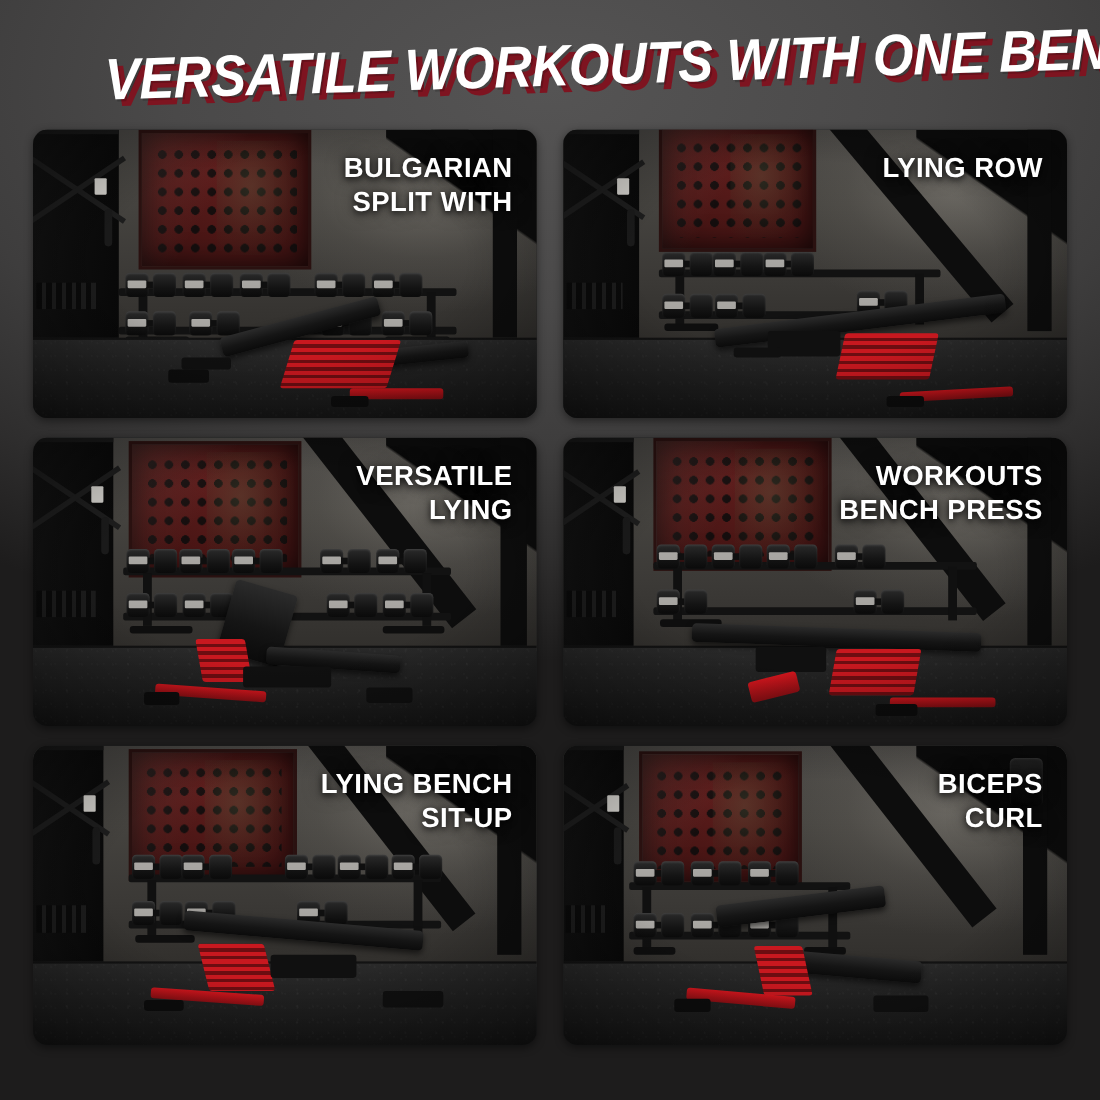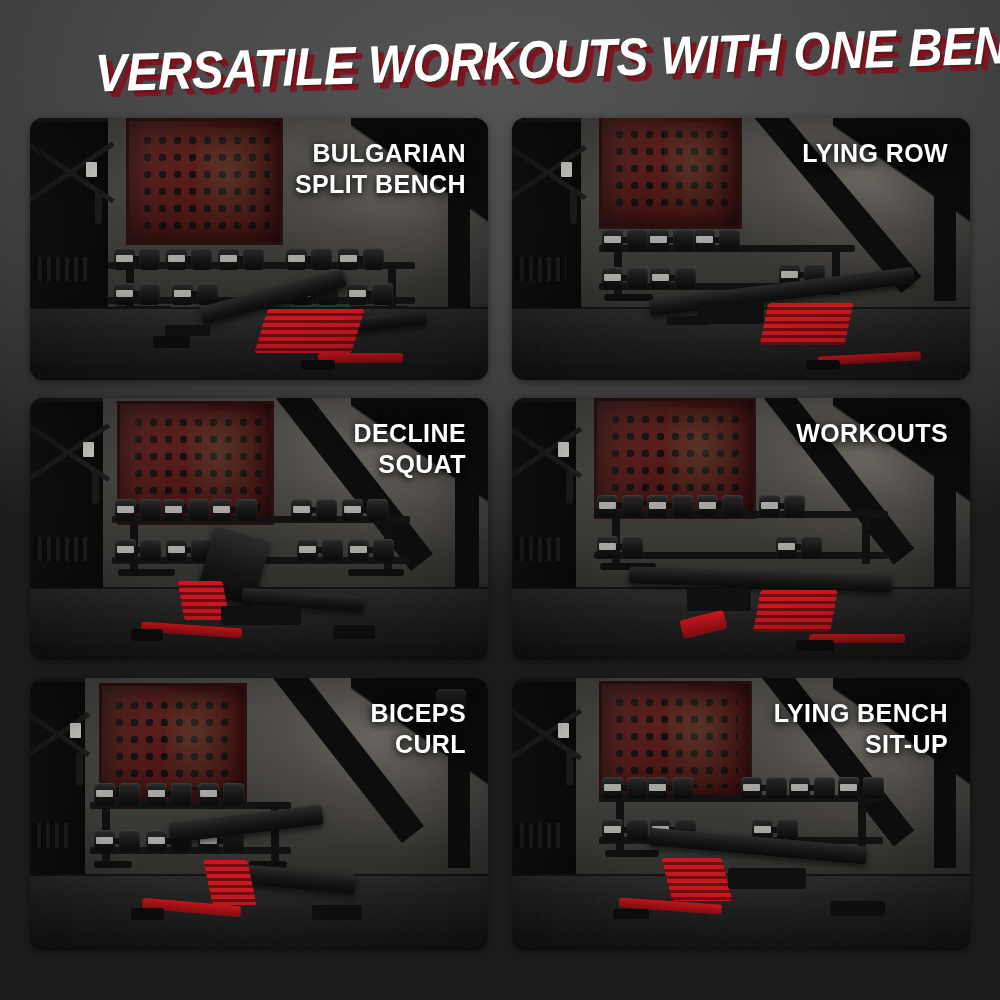--- a/index.html
+++ b/index.html
@@ -368,21 +368,21 @@
           <div class="dumbbell" style="left:54%;top:46%;width:13%;height:9%;">
               <div class="h l"></div>
               <div class="g"></div>
               <div class="h r"></div>
             </div>
         </div>
       </div>
       <div class="vignette"></div>
       <div class="label">
         <span>BULGARIAN</span>
-        <span class="l2">SPLIT BENCH</span>
+        <span class="l2">SPLIT WITH</span>
       </div>
     </div>
 
     <div class="panel">
       <div class="scene">
         <div class="wall">
             <div class="wall-light"></div>
           </div>
         <div class="pegboard" style="left:19%;top:-2%;width:30%;height:42%;">
           <div class="holes"></div>
@@ -609,22 +609,22 @@
             </div>
           <div class="dumbbell" style="left:44%;top:10%;width:12%;height:9%;">
               <div class="h l"></div>
               <div class="g"></div>
               <div class="h r"></div>
             </div>
         </div>
       </div>
       <div class="vignette"></div>
       <div class="label">
-        <span>DECLINE</span>
-        <span class="l2">SQUAT</span>
+        <span>VERSATILE</span>
+        <span class="l2">LYING</span>
       </div>
     </div>
 
     <div class="panel">
       <div class="scene">
         <div class="wall">
             <div class="wall-light"></div>
           </div>
         <div class="pegboard" style="left:18%;top:0%;width:34%;height:44%;">
           <div class="holes"></div>
@@ -720,20 +720,134 @@
           <div class="dumbbell" style="left:61%;top:13%;width:13%;height:10%;transform:rotate(-10deg);">
               <div class="h l"></div>
               <div class="g"></div>
               <div class="h r"></div>
             </div>
         </div>
       </div>
       <div class="vignette"></div>
       <div class="label">
         <span>WORKOUTS</span>
+        <span class="l2">BENCH PRESS</span>
+      </div>
+    </div>
+
+    <div class="panel">
+      <div class="scene">
+        <div class="wall">
+            <div class="wall-light"></div>
+          </div>
+        <div class="pegboard" style="left:19%;top:1%;width:32%;height:42%;">
+          <div class="holes"></div>
+          <div class="olive"></div>
+          <div class="sheen"></div>
+        </div>
+        <div class="door" style="width:14%;">
+          <div class="door-rail"></div>
+          <div class="door-x1"></div>
+          <div class="door-x2"></div>
+          <div class="door-switch"></div>
+          <div class="door-handle"></div>
+          <div class="door-vent"></div>
+        </div>
+        <div class="beam beam-corner"></div>
+        <div class="beam" style="right:4%;top:18%;width:250px;height:26px;transform:rotate(52deg);"></div>
+        <div class="beam" style="right:3%;top:-2%;width:22px;height:72%;"></div>
+
+        <div class="rack" style="left:19%;top:34%;width:62%;height:30%;">
+          <div class="rack-shelf top"></div>
+          <div class="rack-shelf bot"></div>
+          <div class="rack-leg l"></div>
+          <div class="rack-leg r"></div>
+          <div class="rack-foot l"></div>
+          <div class="db" style="left:1%;top:8%;">
+              <div class="bell a"></div>
+              <div class="bar"></div>
+              <div class="bell b"></div>
+              <div class="lbl"></div>
+            </div>
+          <div class="db" style="left:17%;top:8%;">
+              <div class="bell a"></div>
+              <div class="bar"></div>
+              <div class="bell b"></div>
+              <div class="lbl"></div>
+            </div>
+          <div class="db" style="left:50%;top:8%;">
+              <div class="bell a"></div>
+              <div class="bar"></div>
+              <div class="bell b"></div>
+              <div class="lbl"></div>
+            </div>
+          <div class="db" style="left:67%;top:8%;">
+              <div class="bell a"></div>
+              <div class="bar"></div>
+              <div class="bell b"></div>
+              <div class="lbl"></div>
+            </div>
+          <div class="db" style="left:84%;top:8%;">
+              <div class="bell a"></div>
+              <div class="bar"></div>
+              <div class="bell b"></div>
+              <div class="lbl"></div>
+            </div>
+          <div class="db" style="left:1%;top:60%;">
+              <div class="bell a"></div>
+              <div class="bar"></div>
+              <div class="bell b"></div>
+              <div class="lbl"></div>
+            </div>
+          <div class="db" style="left:18%;top:60%;">
+              <div class="bell a"></div>
+              <div class="bar"></div>
+              <div class="bell b"></div>
+              <div class="lbl"></div>
+            </div>
+          <div class="db" style="left:54%;top:60%;">
+              <div class="bell a"></div>
+              <div class="bar"></div>
+              <div class="bell b"></div>
+              <div class="lbl"></div>
+            </div>
+        </div>
+
+        <div class="floor">
+          <div class="floor-line"></div>
+          <div class="floor-tex"></div>
+        </div>
+
+        <div class="bench" style="left:22%;top:54%;width:66%;height:44%;">
+          <div class="bench-pad" style="left:12%;top:10%;width:72%;height:15%;transform:rotate(5deg);"></div>
+          <div class="bench-ladder" style="left:18%;top:28%;width:20%;height:36%;transform:skewX(14deg);"></div>
+          <div class="bench-frame" style="left:38%;top:36%;width:26%;height:18%;"></div>
+          <div class="bench-red" style="left:2%;top:64%;width:34%;height:8%;transform:rotate(4deg);"></div>
+          <div class="bench-foot" style="left:0%;top:70%;width:12%;height:9%;"></div>
+          <div class="bench-frame" style="left:72%;top:64%;width:18%;height:12%;"></div>
+        </div>
+
+        <div class="figure">
+          <div class="hair" style="left:35%;top:28%;width:8%;height:7%;"></div>
+          <div class="skin" style="left:35%;top:31%;width:7.5%;height:9%;border-radius:45%;"></div>
+          <div class="skin" style="left:38%;top:37%;width:22%;height:18%;border-radius:28% 32% 30% 28%;transform:rotate(10deg);"></div>
+          <div class="skin dark" style="left:29%;top:26%;width:12%;height:8%;border-radius:40%;transform:rotate(22deg);"></div>
+          <div class="skin dark" style="left:38%;top:24%;width:13%;height:8%;border-radius:40%;transform:rotate(-18deg);"></div>
+          <div class="shorts" style="left:51%;top:48%;width:18%;height:14%;transform:rotate(7deg);"></div>
+          <div class="skin" style="left:62%;top:48%;width:17%;height:11%;border-radius:40%;transform:rotate(-20deg);"></div>
+          <div class="skin dark" style="left:70%;top:54%;width:9%;height:22%;border-radius:36%;transform:rotate(8deg);"></div>
+          <div class="sock" style="left:72%;top:74%;width:6%;height:7%;"></div>
+          <div class="shoe" style="left:69%;top:80%;width:11%;height:7%;"></div>
+          <div class="shoe" style="left:77%;top:78%;width:10%;height:6%;transform:rotate(-8deg);"></div>
+        </div>
+      </div>
+      <div class="vignette"></div>
+      <div class="label">
+        <span>LYING BENCH</span>
+        <span class="l2">SIT-UP</span>
       </div>
     </div>
 
     <div class="panel">
       <div class="scene">
         <div class="wall">
             <div class="wall-light"></div>
           </div>
         <div class="pegboard" style="left:15%;top:2%;width:31%;height:42%;">
           <div class="holes"></div>
@@ -836,127 +950,14 @@
             </div>
         </div>
       </div>
       <div class="vignette"></div>
       <div class="label">
         <span>BICEPS</span>
         <span class="l2">CURL</span>
       </div>
     </div>
 
-    <div class="panel">
-      <div class="scene">
-        <div class="wall">
-            <div class="wall-light"></div>
-          </div>
-        <div class="pegboard" style="left:19%;top:1%;width:32%;height:42%;">
-          <div class="holes"></div>
-          <div class="olive"></div>
-          <div class="sheen"></div>
-        </div>
-        <div class="door" style="width:14%;">
-          <div class="door-rail"></div>
-          <div class="door-x1"></div>
-          <div class="door-x2"></div>
-          <div class="door-switch"></div>
-          <div class="door-handle"></div>
-          <div class="door-vent"></div>
-        </div>
-        <div class="beam beam-corner"></div>
-        <div class="beam" style="right:4%;top:18%;width:250px;height:26px;transform:rotate(52deg);"></div>
-        <div class="beam" style="right:3%;top:-2%;width:22px;height:72%;"></div>
-
-        <div class="rack" style="left:19%;top:34%;width:62%;height:30%;">
-          <div class="rack-shelf top"></div>
-          <div class="rack-shelf bot"></div>
-          <div class="rack-leg l"></div>
-          <div class="rack-leg r"></div>
-          <div class="rack-foot l"></div>
-          <div class="db" style="left:1%;top:8%;">
-              <div class="bell a"></div>
-              <div class="bar"></div>
-              <div class="bell b"></div>
-              <div class="lbl"></div>
-            </div>
-          <div class="db" style="left:17%;top:8%;">
-              <div class="bell a"></div>
-              <div class="bar"></div>
-              <div class="bell b"></div>
-              <div class="lbl"></div>
-            </div>
-          <div class="db" style="left:50%;top:8%;">
-              <div class="bell a"></div>
-              <div class="bar"></div>
-              <div class="bell b"></div>
-              <div class="lbl"></div>
-            </div>
-          <div class="db" style="left:67%;top:8%;">
-              <div class="bell a"></div>
-              <div class="bar"></div>
-              <div class="bell b"></div>
-              <div class="lbl"></div>
-            </div>
-          <div class="db" style="left:84%;top:8%;">
-              <div class="bell a"></div>
-              <div class="bar"></div>
-              <div class="bell b"></div>
-              <div class="lbl"></div>
-            </div>
-          <div class="db" style="left:1%;top:60%;">
-              <div class="bell a"></div>
-              <div class="bar"></div>
-              <div class="bell b"></div>
-              <div class="lbl"></div>
-            </div>
-          <div class="db" style="left:18%;top:60%;">
-              <div class="bell a"></div>
-              <div class="bar"></div>
-              <div class="bell b"></div>
-              <div class="lbl"></div>
-            </div>
-          <div class="db" style="left:54%;top:60%;">
-              <div class="bell a"></div>
-              <div class="bar"></div>
-              <div class="bell b"></div>
-              <div class="lbl"></div>
-            </div>
-        </div>
-
-        <div class="floor">
-          <div class="floor-line"></div>
-          <div class="floor-tex"></div>
-        </div>
-
-        <div class="bench" style="left:22%;top:54%;width:66%;height:44%;">
-          <div class="bench-pad" style="left:12%;top:10%;width:72%;height:15%;transform:rotate(5deg);"></div>
-          <div class="bench-ladder" style="left:18%;top:28%;width:20%;height:36%;transform:skewX(14deg);"></div>
-          <div class="bench-frame" style="left:38%;top:36%;width:26%;height:18%;"></div>
-          <div class="bench-red" style="left:2%;top:64%;width:34%;height:8%;transform:rotate(4deg);"></div>
-          <div class="bench-foot" style="left:0%;top:70%;width:12%;height:9%;"></div>
-          <div class="bench-frame" style="left:72%;top:64%;width:18%;height:12%;"></div>
-        </div>
-
-        <div class="figure">
-          <div class="hair" style="left:35%;top:28%;width:8%;height:7%;"></div>
-          <div class="skin" style="left:35%;top:31%;width:7.5%;height:9%;border-radius:45%;"></div>
-          <div class="skin" style="left:38%;top:37%;width:22%;height:18%;border-radius:28% 32% 30% 28%;transform:rotate(10deg);"></div>
-          <div class="skin dark" style="left:29%;top:26%;width:12%;height:8%;border-radius:40%;transform:rotate(22deg);"></div>
-          <div class="skin dark" style="left:38%;top:24%;width:13%;height:8%;border-radius:40%;transform:rotate(-18deg);"></div>
-          <div class="shorts" style="left:51%;top:48%;width:18%;height:14%;transform:rotate(7deg);"></div>
-          <div class="skin" style="left:62%;top:48%;width:17%;height:11%;border-radius:40%;transform:rotate(-20deg);"></div>
-          <div class="skin dark" style="left:70%;top:54%;width:9%;height:22%;border-radius:36%;transform:rotate(8deg);"></div>
-          <div class="sock" style="left:72%;top:74%;width:6%;height:7%;"></div>
-          <div class="shoe" style="left:69%;top:80%;width:11%;height:7%;"></div>
-          <div class="shoe" style="left:77%;top:78%;width:10%;height:6%;transform:rotate(-8deg);"></div>
-        </div>
-      </div>
-      <div class="vignette"></div>
-      <div class="label">
-        <span>LYING BENCH</span>
-        <span class="l2">SIT-UP</span>
-      </div>
-    </div>
-
   </div>
 </div>
 
 </body></html>

